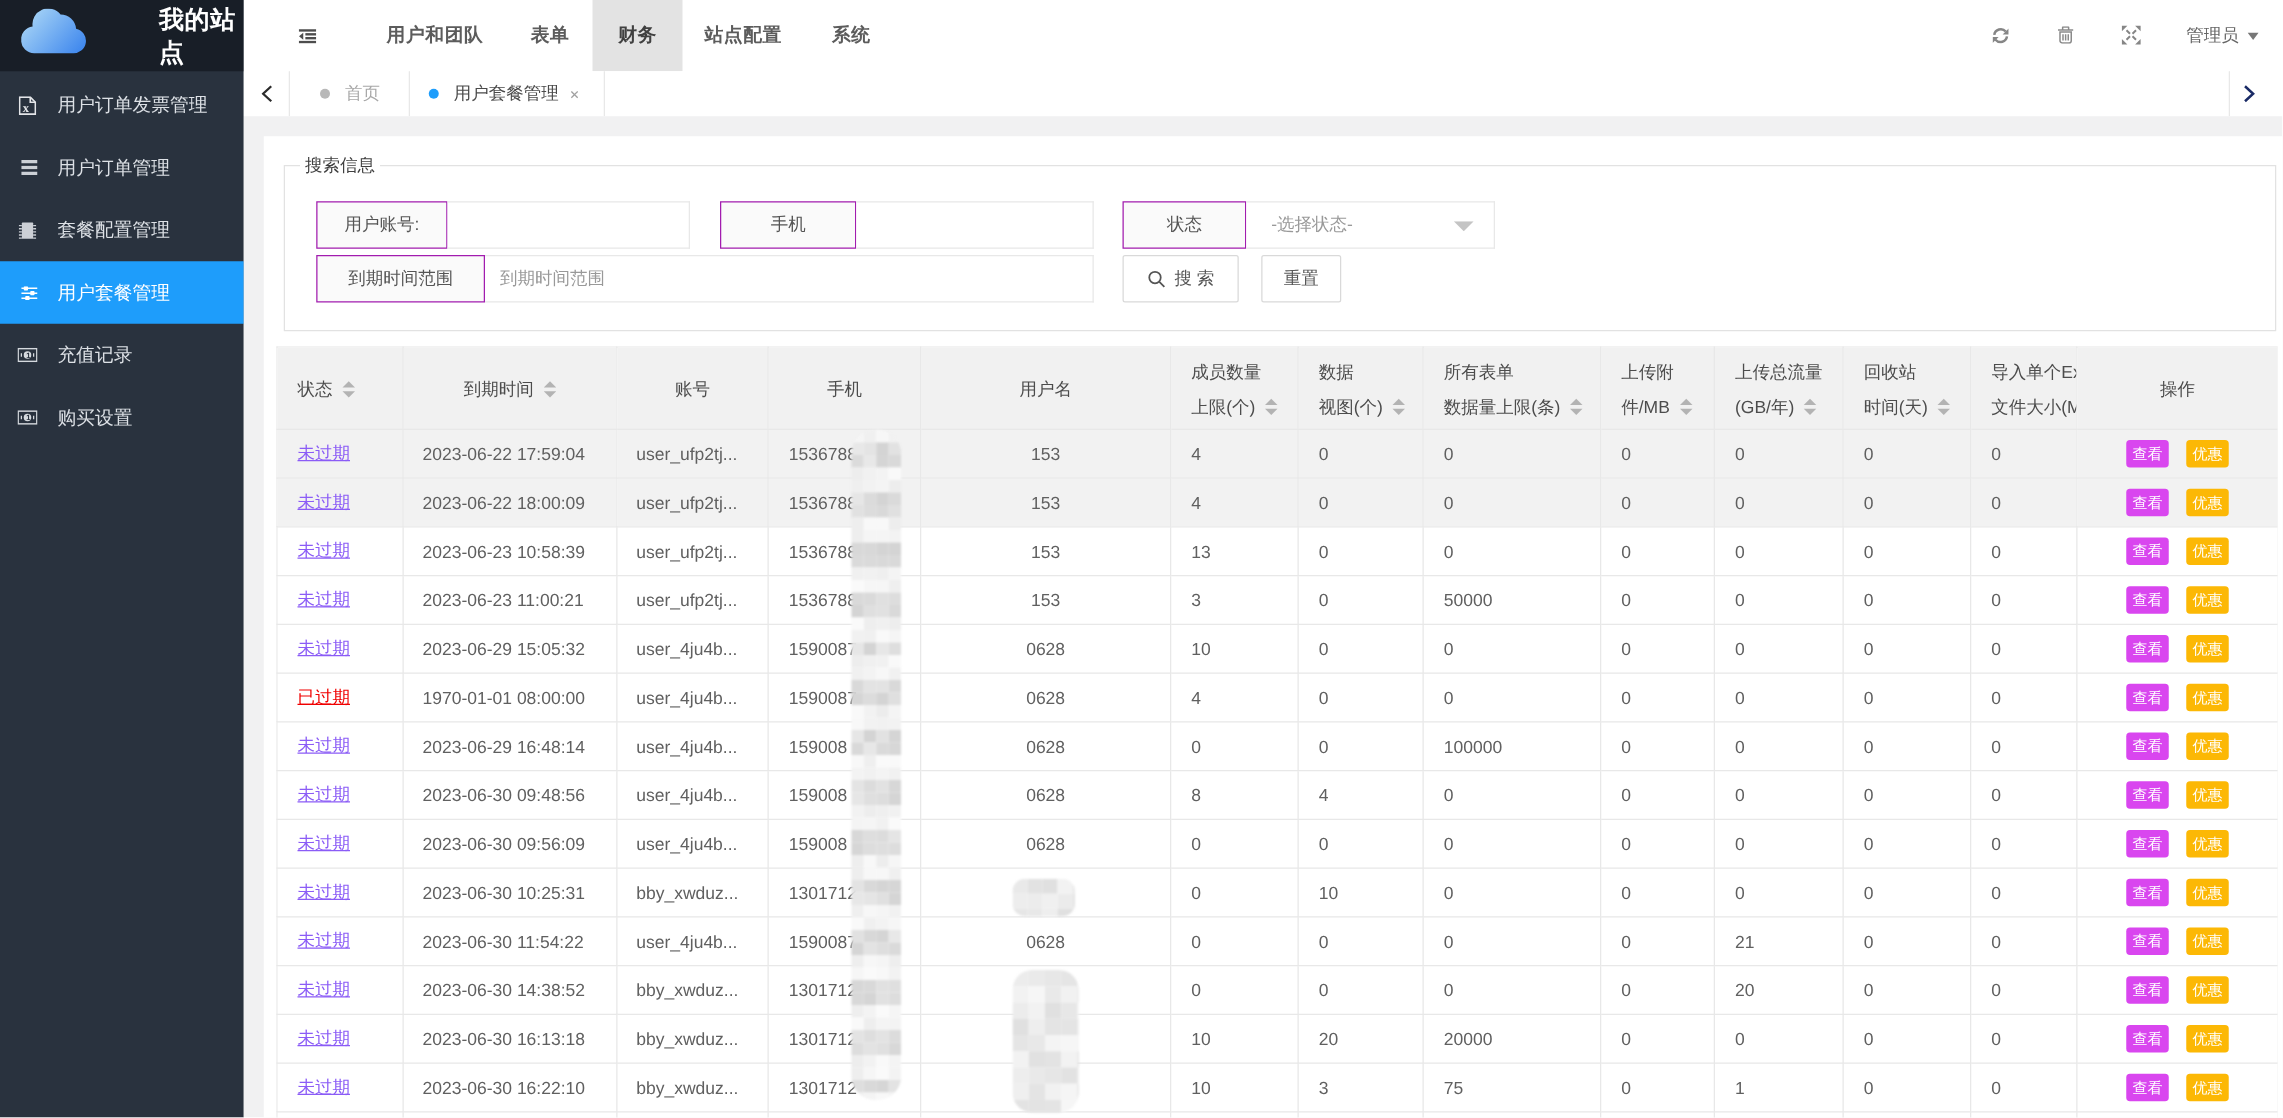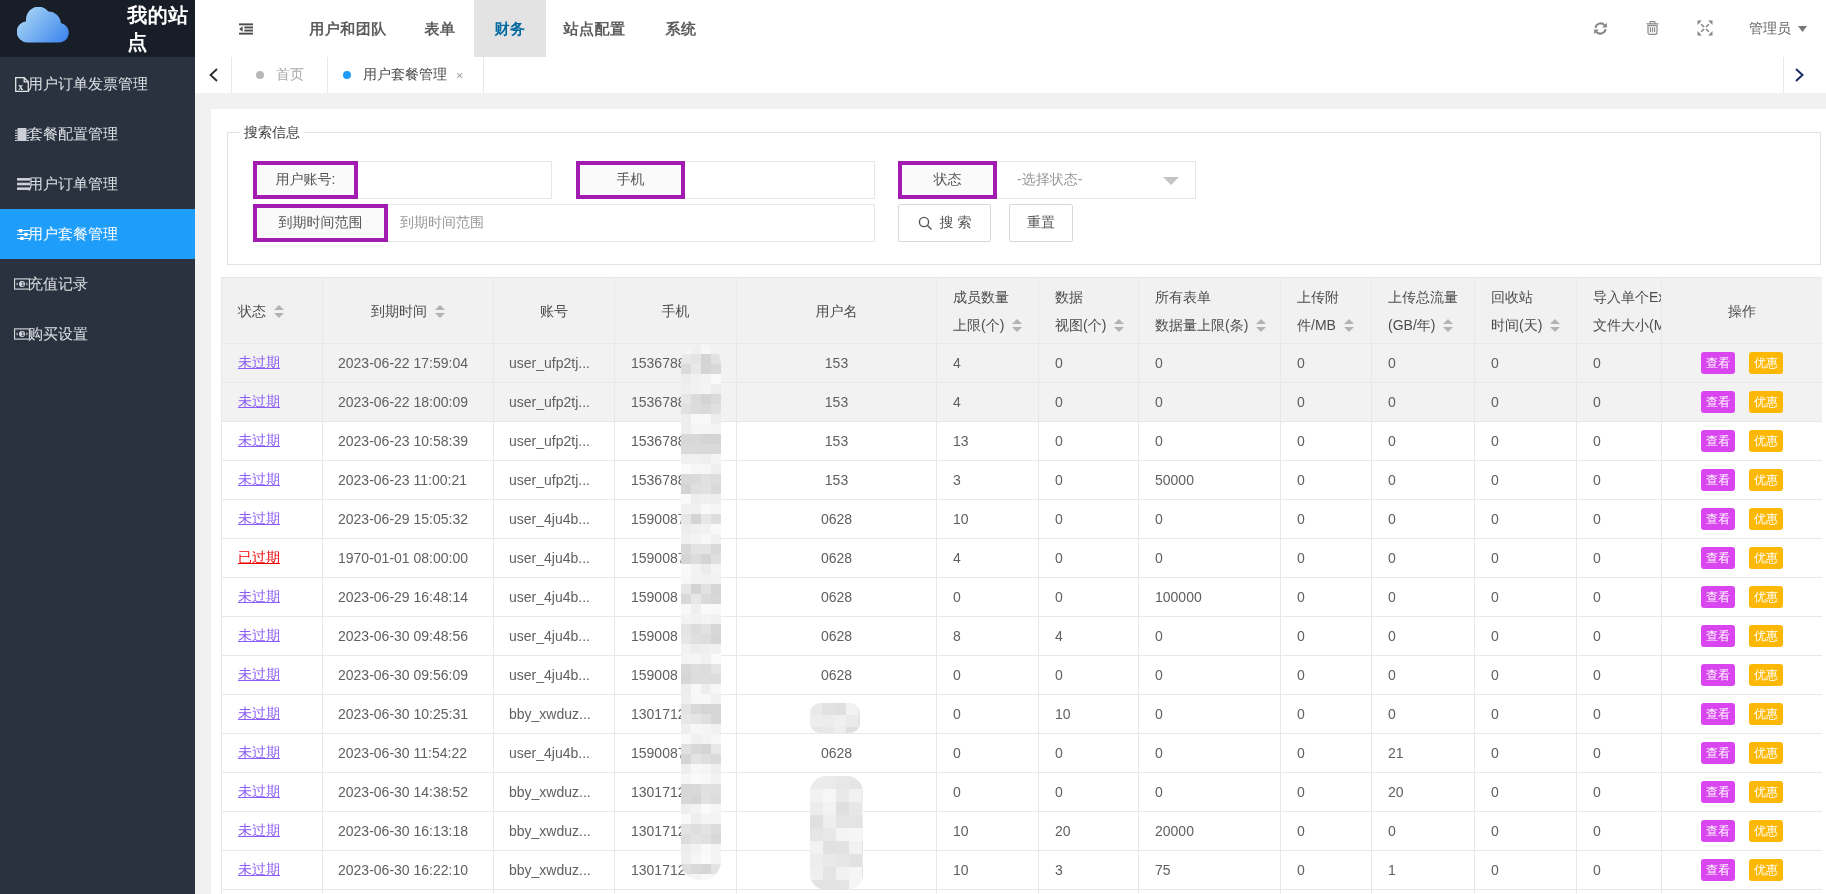--- a/index.html
+++ b/index.html
@@ -8,43 +8,43 @@
 #app { position:relative; width:1826px; height:894px; }
 .abs { position:absolute; }
 
 
 #sidebar { left:0; top:0; width:195px; height:894px; background:#29323e; }
 #logo { height:57px; background:#181e27; display:flex; align-items:center; }
 #logo svg { margin-left:17px; }
 #logo .t { color:#fff; font-size:20px; font-weight:bold; margin-left:14px; letter-spacing:0.5px; }
 .mi { position:relative; height:50px; display:flex; align-items:center; color:#dde1e6; font-size:15px; cursor:pointer; }
 .mi .ic { position:absolute; left:16px; width:16px; height:16px; display:flex; align-items:center; justify-content:center; }
-.mi .tx { margin-left:28px; }
+.mi .tx { margin-left:46px; }
 .mi.on { background:#1e9dfb; color:#fff; }
 
 
 #topbar { left:195px; top:0; width:1631px; height:57px; background:#fff; }
 .navitem { position:absolute; top:0; height:57px; line-height:57px; font-size:15px; font-weight:bold; color:#5c5c5c; text-align:center; letter-spacing:0.5px; white-space:nowrap; }
-.navitem.on { background:#e3e3e3; color:#0369a1; }
+.navitem.on { background:#e3e3e3; color:#404040; }
 .hic { position:absolute; top:17px; color:#7c7c7c; }
 
 
 #tabbar { left:195px; top:57px; width:1631px; height:36px; background:#fff; }
 .tbx { position:absolute; top:0; height:36px; border-right:1px solid #e8e8e8; display:flex; align-items:center; justify-content:center; }
 .tab { position:absolute; top:0; height:36px; display:flex; align-items:center; font-size:14px;font-family:Liberation Mono, monospace; }
 .dot { width:8px; height:8px; border-radius:50%; display:inline-block; }
 
 
 #content { left:195px; top:93px; width:1631px; height:801px; background:#f1f1f2; }
 #card { position:absolute; left:16px; top:16px; width:1615px; height:785px; background:#fff; }
 #fset { position:absolute; left:16px; top:23px; width:1594px; height:133px; border:1px solid #e2e2e2; }
 #fset .legend { position:absolute; left:12px; top:-9px; background:#fff; padding:0 4px; font-size:14px; color:#404040; }
 
 .grp { position:absolute; display:flex; height:38px; }
-.grp .lab { background:#fafafa; border:4px solid #a21caf; display:flex; align-items:center; justify-content:center; font-size:14px; color:#555; }
+.grp .lab { background:#fafafa; border:1px solid #a21caf; display:flex; align-items:center; justify-content:center; font-size:14px; color:#555; }
 .grp .inp { background:#fff; border:1px solid #e8e8e8; border-left:none; display:flex; align-items:center; font-size:14px; color:#999; padding-left:12px; position:relative; }
 .btn { position:absolute; height:38px; background:#fff; border:1px solid #d9d9d9; border-radius:2px; display:flex; align-items:center; justify-content:center; font-size:14px; color:#555; }
 
 
 #tblwrap { position:absolute; left:10px; top:168px; width:1601px; height:618px; overflow:hidden; }
 table { border-collapse:collapse; table-layout:fixed; width:1601px; }
 th, td { border:1px solid #e8e8e8; font-weight:normal; overflow:hidden; white-space:nowrap; }
 thead th { background:#f1f1f1; height:66px; font-size:14px; color:#4c4c4c; padding-left:16px; text-align:left; vertical-align:middle; line-height:28px; }
 tbody td { height:39px; font-size:14px; color:#606060; padding-left:16px; text-align:left; }
 tr.sel td { background:#f2f2f2; }
@@ -86,41 +86,41 @@
         <span class="ic" style="left:14px;">
       <svg width="14" height="15" viewBox="0 0 14 15" fill="none" stroke="#e3e5e8" stroke-width="1.3">
             <path d="M0.7 0.7 h8.5 l4.1 4.1 v9.5 h-12.6 z"></path>
             <path d="M9.2 0.7 v4.1 h4.1"></path>
             <text x="3.2" y="12.6" font-size="10" font-weight="bold" fill="#e3e5e8" stroke="none" font-family="Liberation Serif">x</text>
           </svg>
     </span>
         <span class="tx">用户订单发票管理</span>
       </div>
     <div class="mi">
-        <span class="ic" style="left:14px;">
-      <svg width="14" height="15" viewBox="0 0 14 15">
-            <rect x="2.5" y="1" width="9" height="13" rx="0.5" fill="#ccd0d6"></rect>
-            <g stroke="#ccd0d6" stroke-width="1.1">
-              <path d="M0 3.5h2.5M0 6h2.5M0 8.5h2.5M0 11h2.5M0 13.5h2.5M11.5 3.5h2.5M11.5 6h2.5M11.5 8.5h2.5M11.5 11h2.5M11.5 13.5h2.5"></path>
-            </g>
-          </svg>
-    </span>
-        <span class="tx">套餐配置管理</span>
-      </div>
-    <div class="mi">
         <span class="ic" style="left:15px;">
       <svg width="13" height="12" viewBox="0 0 13 12">
             <g fill="#ccd0d6">
               <rect x="0" y="0" width="13" height="2.6"></rect>
               <rect x="0" y="4.7" width="13" height="2.6"></rect>
               <rect x="0" y="9.4" width="13" height="2.6"></rect>
             </g>
           </svg>
     </span>
         <span class="tx">用户订单管理</span>
+      </div>
+    <div class="mi">
+        <span class="ic" style="left:14px;">
+      <svg width="14" height="15" viewBox="0 0 14 15">
+            <rect x="2.5" y="1" width="9" height="13" rx="0.5" fill="#ccd0d6"></rect>
+            <g stroke="#ccd0d6" stroke-width="1.1">
+              <path d="M0 3.5h2.5M0 6h2.5M0 8.5h2.5M0 11h2.5M0 13.5h2.5M11.5 3.5h2.5M11.5 6h2.5M11.5 8.5h2.5M11.5 11h2.5M11.5 13.5h2.5"></path>
+            </g>
+          </svg>
+    </span>
+        <span class="tx">套餐配置管理</span>
       </div>
     <div class="mi on">
         <span class="ic" style="left:15px;">
       <svg width="13" height="11" viewBox="0 0 13 11">
             <g stroke="#fff" stroke-width="1.2">
               <path d="M0 1.5h13M0 5.5h13M0 9.5h13"></path>
             </g>
             <g fill="#fff">
               <rect x="2" y="0" width="3.4" height="3.4" rx="0.6"></rect>
               <rect x="7.2" y="3.8" width="3.4" height="3.4" rx="0.6"></rect>

